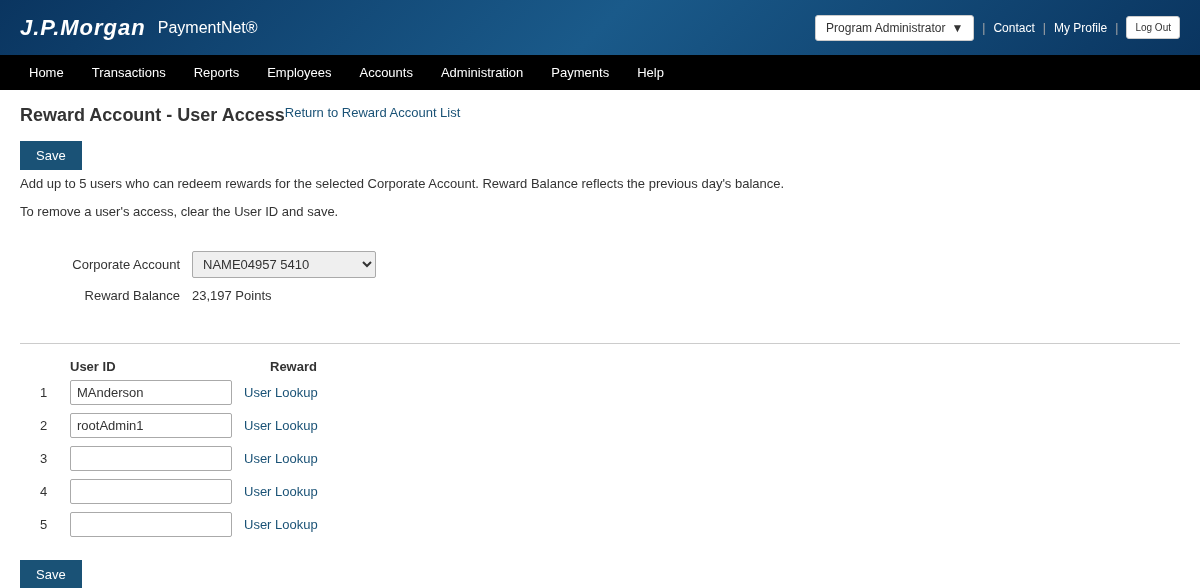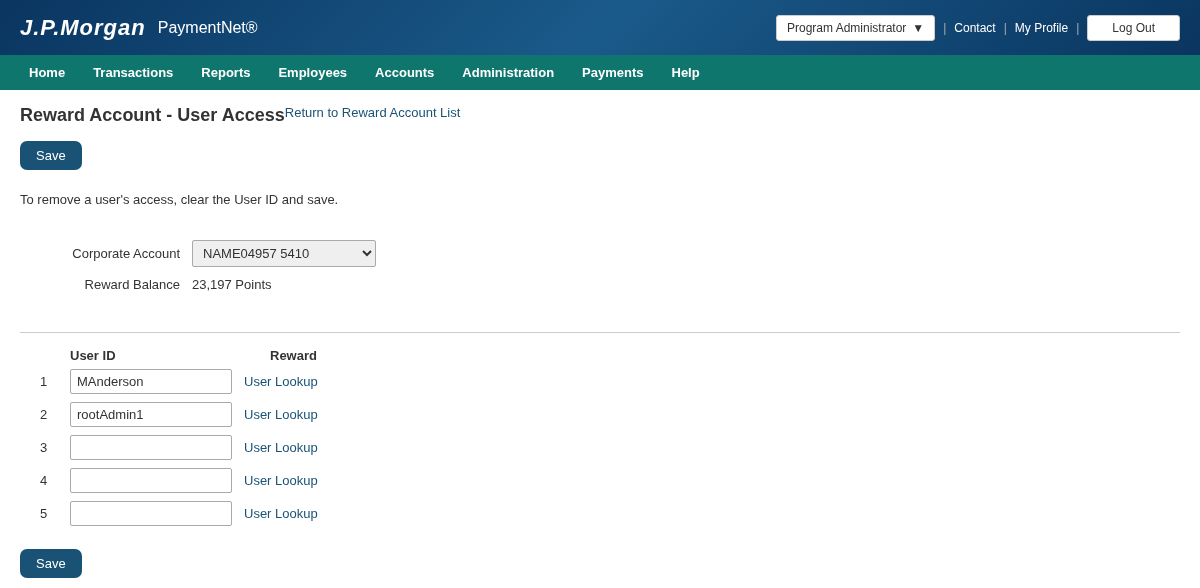--- a/index.html
+++ b/index.html
@@ -56,31 +56,30 @@
       cursor: pointer;
     }
     .header-separator {
       color: #aaa;
       font-size: 12px;
     }
     .logout-btn {
       background: #fff;
       border: 1px solid #ccc;
       border-radius: 3px;
-      padding: 5px 24px;
-      font-size: 12px;
+      padding: 5px 8px;
+      font-size: 10px;
       color: #333;
       cursor: pointer;
     }
 
     
     .nav {
-      background: #0f766e;
+      background: #000000;
       padding: 0 15px;
-      font-weight: bold;
     }
     .nav ul {
       list-style: none;
       display: flex;
       gap: 0;
     }
     .nav ul li a {
       display: block;
       color: #fff;
       text-decoration: none;
@@ -107,25 +106,25 @@
       color: #1a5276;
       text-decoration: none;
       font-size: 13px;
       cursor: pointer;
     }
 
     .save-btn {
       background: #1a5276;
       color: #fff;
       border: none;
-      border-radius: 7px;
+      border-radius: 0;
       padding: 7px 16px;
       font-size: 13px;
       cursor: pointer;
-      margin-bottom: 20px;
+      margin-bottom: 4px;
     }
 
     .info-text {
       font-size: 13px;
       color: #333;
       margin-bottom: 8px;
       line-height: 1.5;
     }
 
     .form-section {
@@ -266,20 +265,21 @@
 </nav>
 
 <div class="content">
   <div class="page-header">
     <h1 class="page-title">Reward Account - User Access</h1>
     <a class="return-link">Return to Reward Account List</a>
   </div>
 
   <button class="save-btn">Save</button>
 
+  <p class="info-text">Add up to 5 users who can redeem rewards for the selected Corporate Account.  Reward Balance reflects the previous day's balance.</p>
   <p class="info-text">To remove a user's access, clear the User ID and save.</p>
 
   <div class="form-section">
     <div class="form-row">
       <label class="form-label">Corporate Account</label>
       <select class="corp-select">
         <option>NAME04957 5410</option>
       </select>
     </div>
     <div class="form-row">

